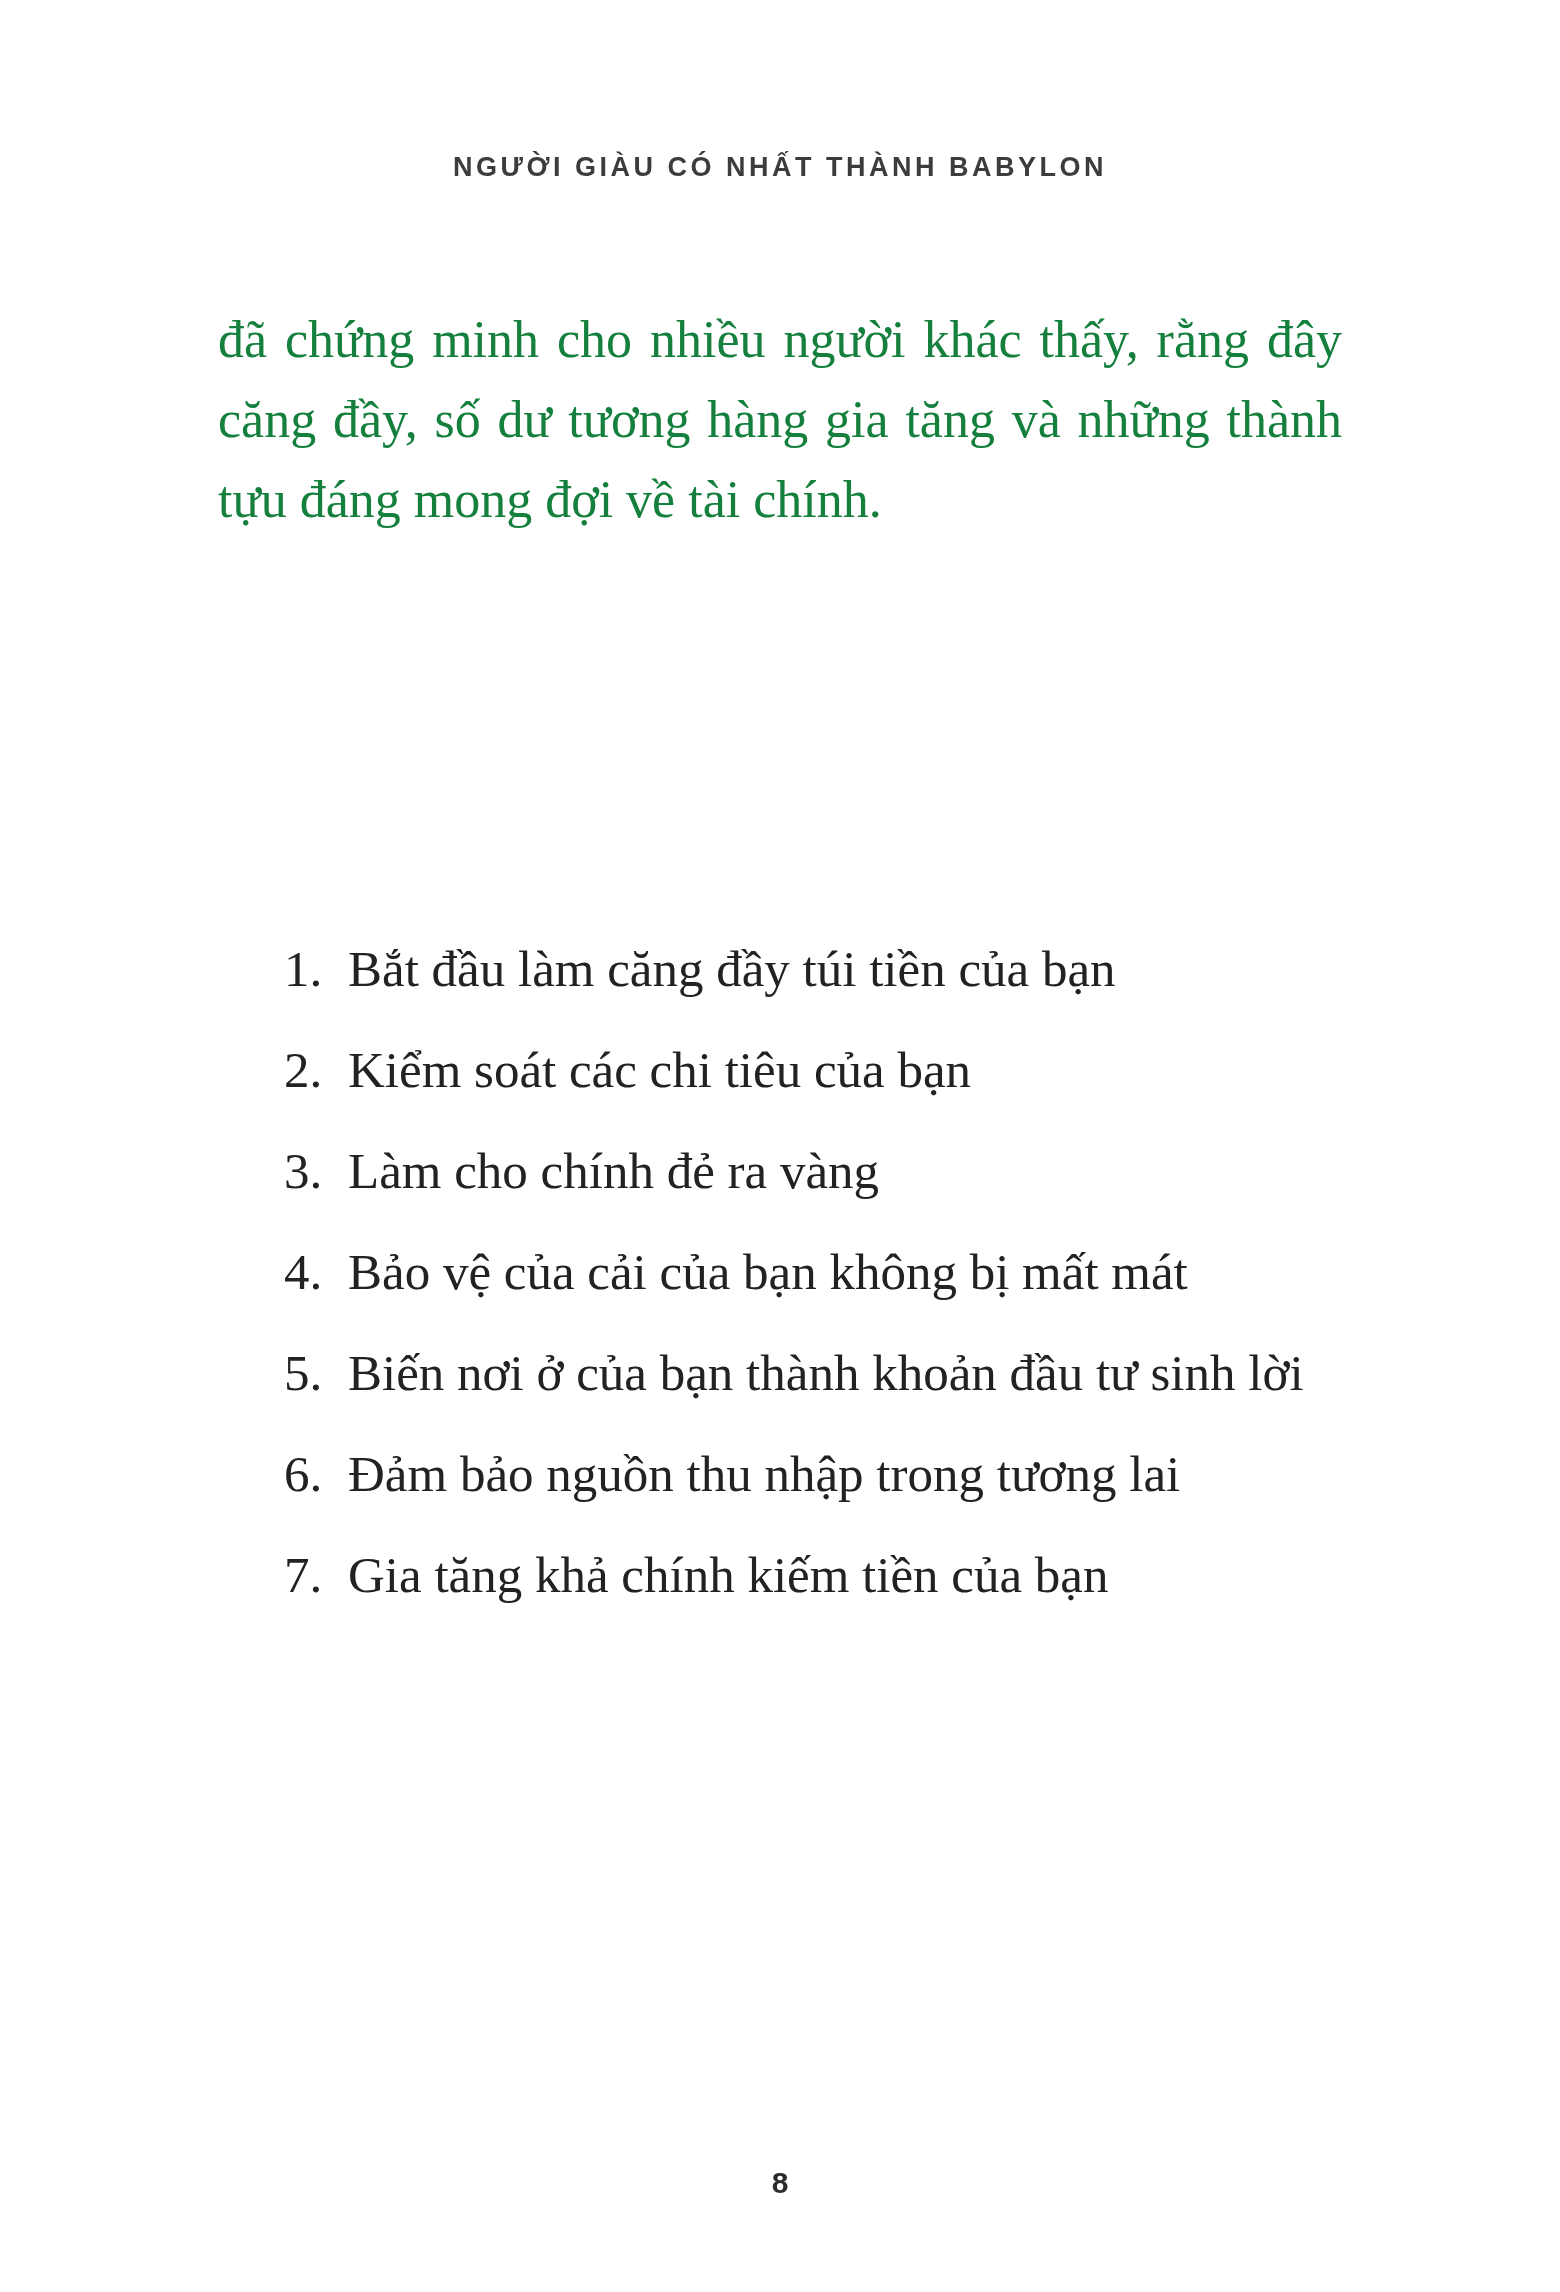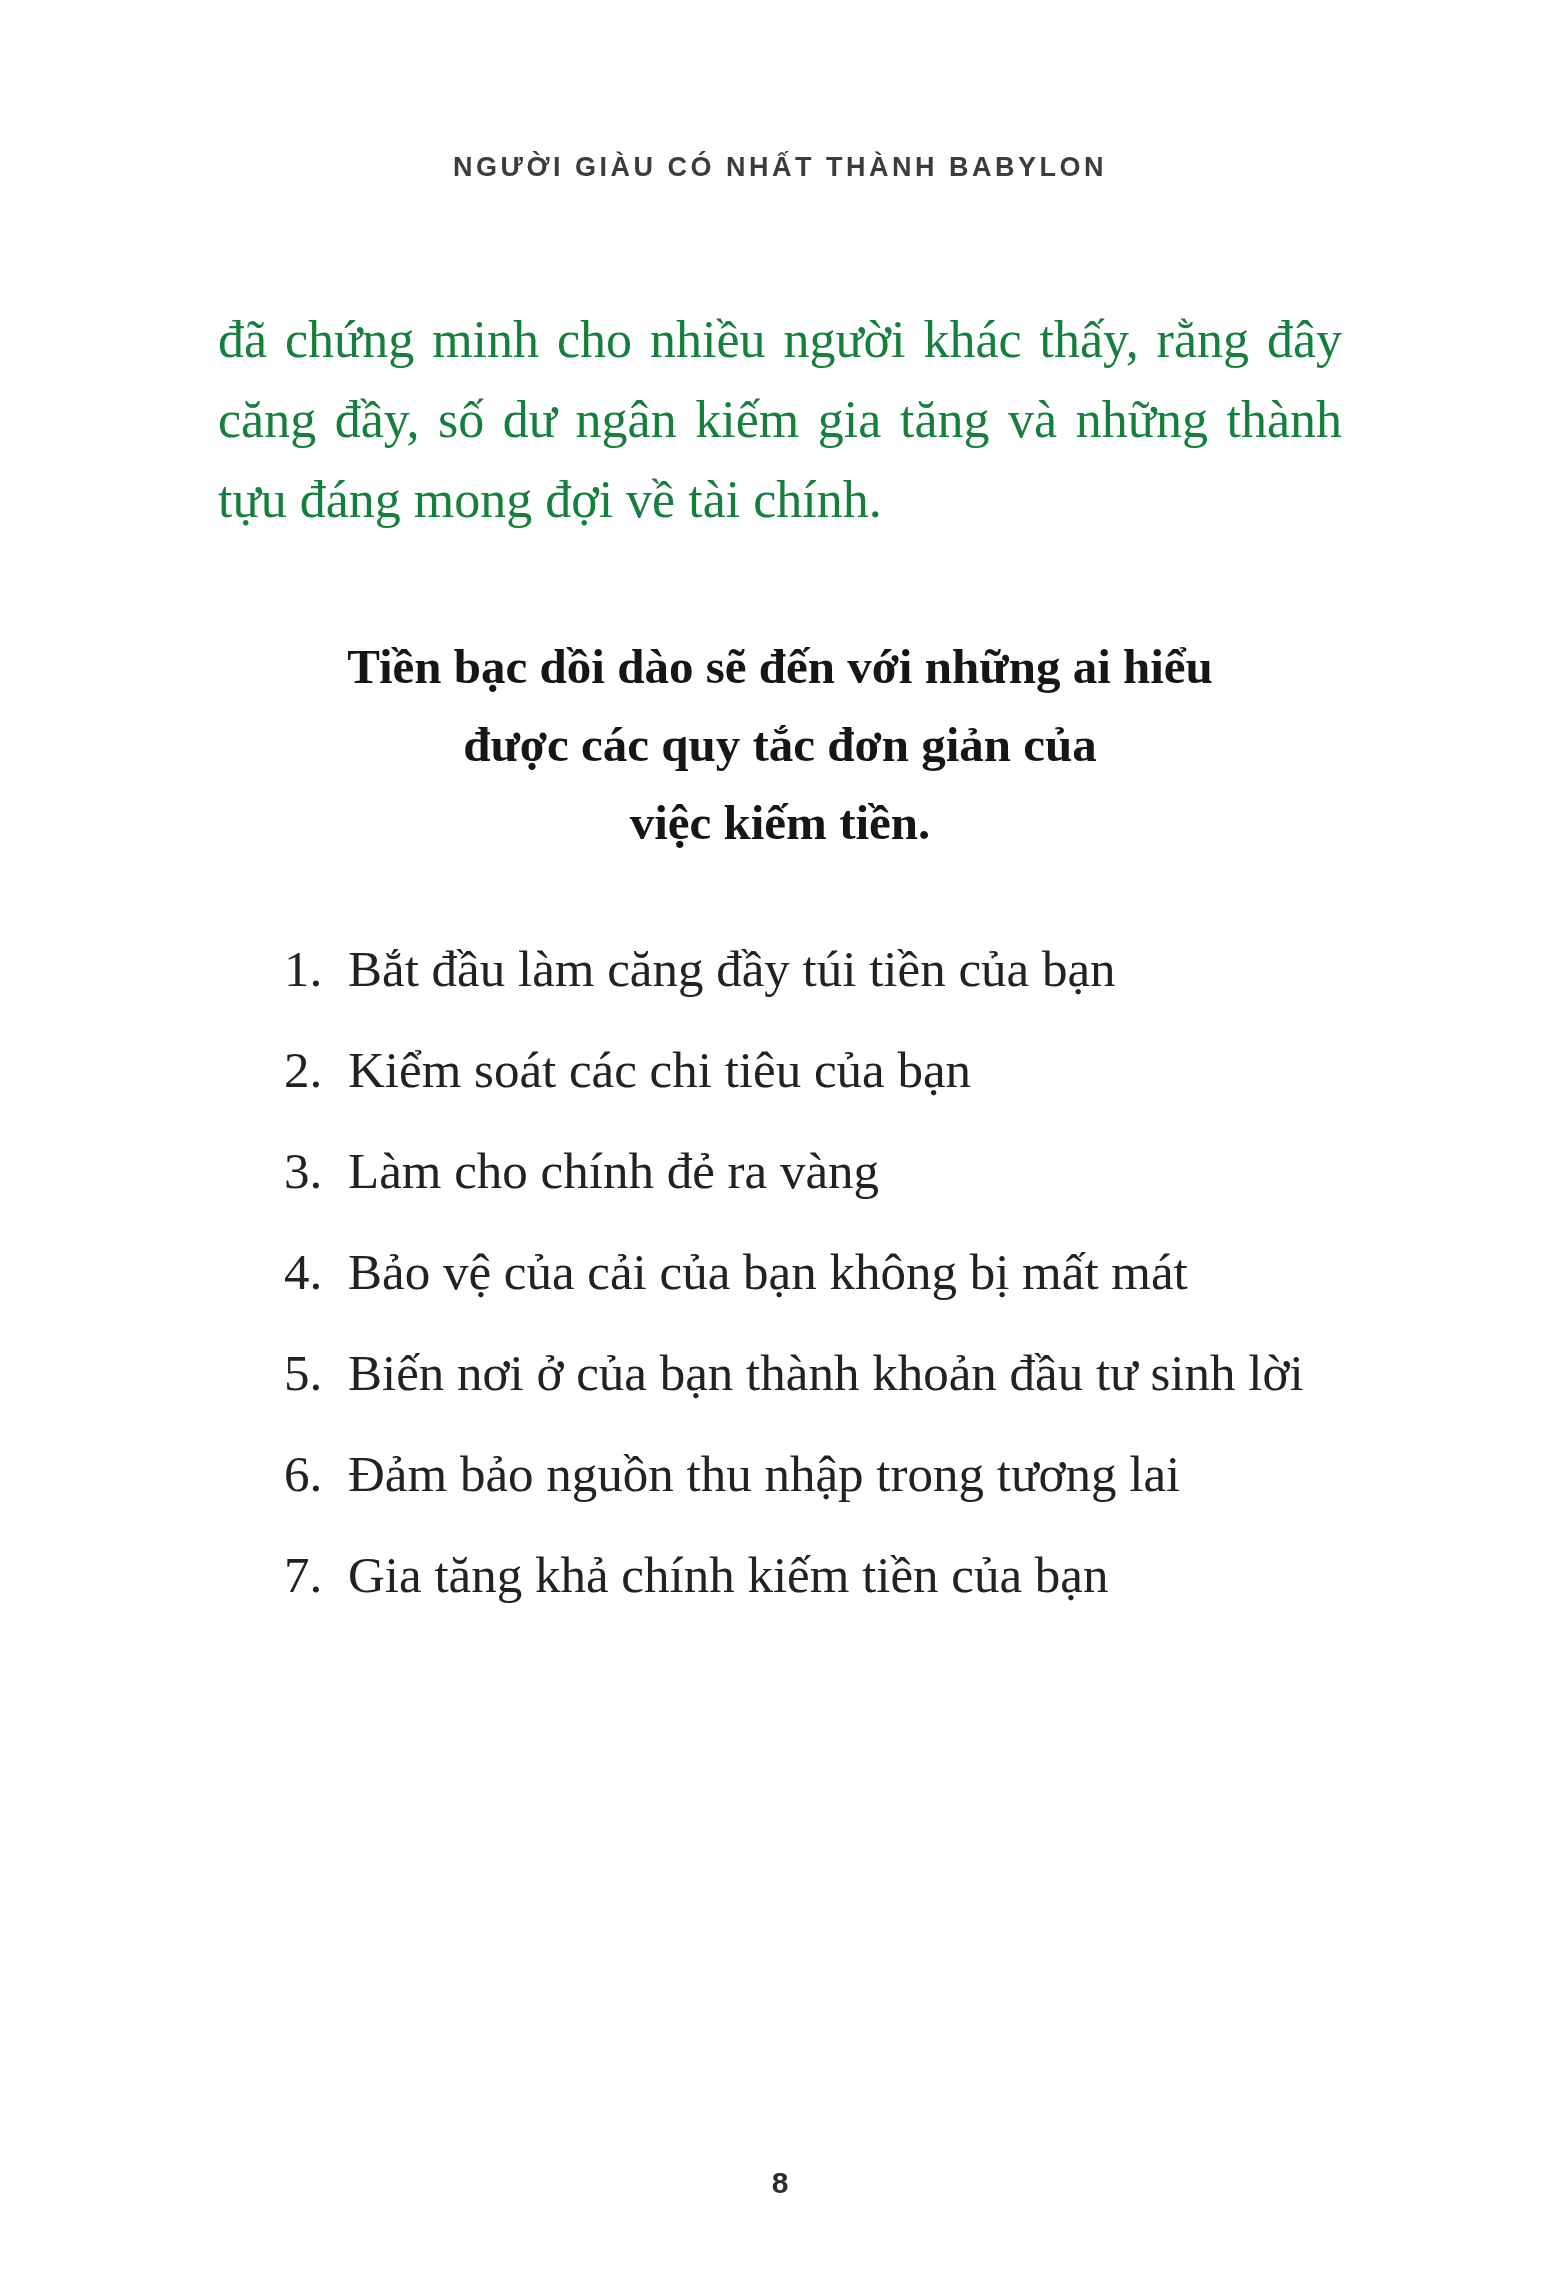--- a/index.html
+++ b/index.html
@@ -97,29 +97,24 @@
 </style>
 </head>
 <body>
 
 <div class="page">
 
   <header class="running-header">NGƯỜI GIÀU CÓ NHẤT THÀNH BABYLON</header>
 
   <p class="body-par">
     <span class="par-line just">đã chứng minh cho nhiều người khác thấy, rằng đây</span>
-    <span class="par-line just">căng đầy, số dư ngân kiếm gia tăng và những thành</span>
+    <span class="par-line just">căng đầy, số dư tương hàng gia tăng và những thành</span>
     <span class="par-line">tựu đáng mong đợi về tài chính.</span>
   </p>
 
-  <div class="quote">
-    <span class="quote-line">Tiền bạc dồi dào sẽ đến với những ai hiểu</span>
-    <span class="quote-line">được các quy tắc đơn giản của</span>
-    <span class="quote-line">việc kiếm tiền.</span>
-  </div>
 
   <div class="principles-list">
     <div class="list-item">
       <span class="list-num">1.</span>
       <span class="list-text">Bắt đầu làm căng đầy túi tiền của bạn</span>
     </div>
     <div class="list-item">
       <span class="list-num">2.</span>
       <span class="list-text">Kiểm soát các chi tiêu của bạn</span>
     </div>

